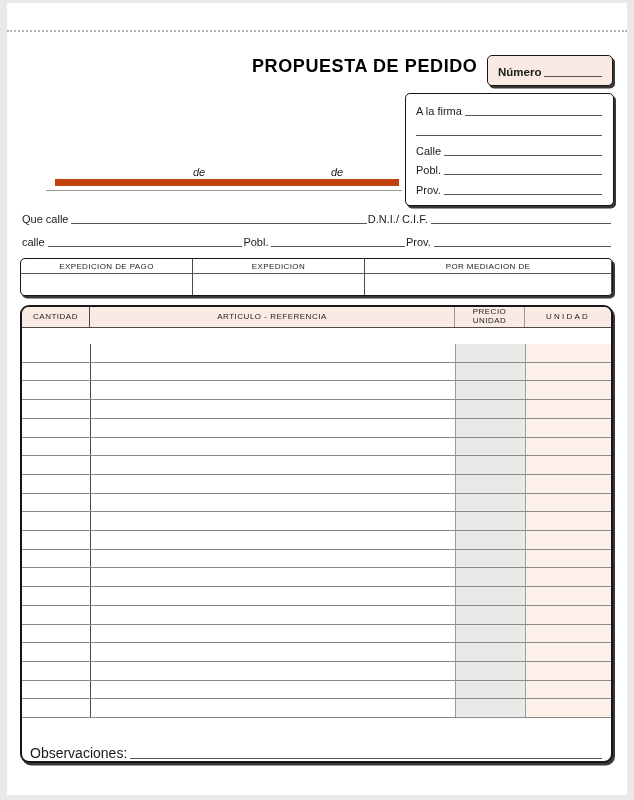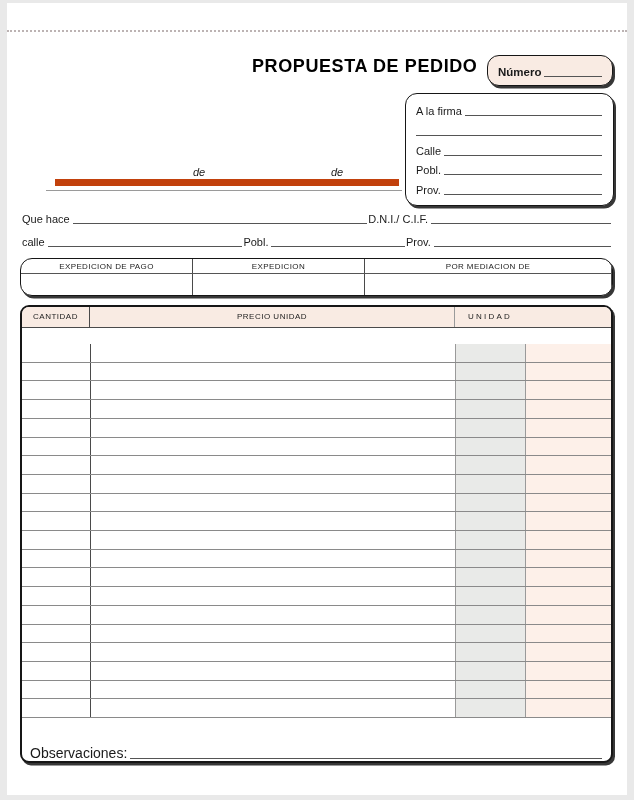--- a/index.html
+++ b/index.html
@@ -20,21 +20,21 @@
     border-top:2px dotted #bcb3b3;
   }
   .title {
     position:absolute; left:245px; top:53px;
     font-size:18px; font-weight:bold; letter-spacing:0.6px;
     color:#000000; white-space:nowrap;
   }
   
   .fbox {
     position:absolute; background:#fff;
-    border:1.6px solid #161616; border-radius:12px;
+    border:1.6px solid #161616; border-radius:5px;
     box-shadow:2px 2.5px 0 rgba(20,20,20,0.85);
   }
   .numero-box {
     left:480px; top:52px; width:126px; height:31px;
     background:#f9ebe3;
     display:flex; align-items:flex-end;
     padding:5px 9px 7px 10px;
   }
   .numero-box .lbl { font-weight:bold; font-size:11.5px; line-height:1; }
   .fill { flex:1; border-bottom:1.2px solid #555; margin:0 1px 1px 3px; }
@@ -154,21 +154,21 @@
     </div>
   </div>
 
   <div class="date-line">
     <span class="de" style="left:138px;">de</span>
     <span class="de" style="left:276px;">de</span>
   </div>
   <div class="date-line2"></div>
 
   <div class="line-row row-quehace">
-    <span class="lbl">Que hace</span>
+    <span class="lbl">Que calle</span>
     <span class="fill f303"></span>
     <span class="lbl">D.N.I./ C.I.F.</span>
     <span class="fill f185"></span>
   </div>
 
   <div class="line-row row-calle">
     <span class="lbl">calle</span>
     <span class="fill f200"></span>
     <span class="lbl">Pobl.</span>
     <span class="fill f137"></span>
@@ -185,20 +185,21 @@
     </div>
     <div class="cond-col">
       <div class="hdr">POR MEDIACION DE</div>
     </div>
     <div class="cond-underline"></div>
   </div>
 
   <div class="fbox items-box">
     <div class="items-header">
       <div class="hcell c1">CANTIDAD</div>
+      <div class="hcell c2">ARTICULO - REFERENCIA</div>
       <div class="hcell c3">PRECIO UNIDAD</div>
       <div class="hcell c4">UNIDAD</div>
     </div>
     <div class="items-body">
       <div class="bg-precio"></div>
       <div class="bg-importe"></div>
       <div class="vline v1"></div>
       <div class="vline v2"></div>
       <div class="vline v3"></div>
     <div class="grid-row"></div>

